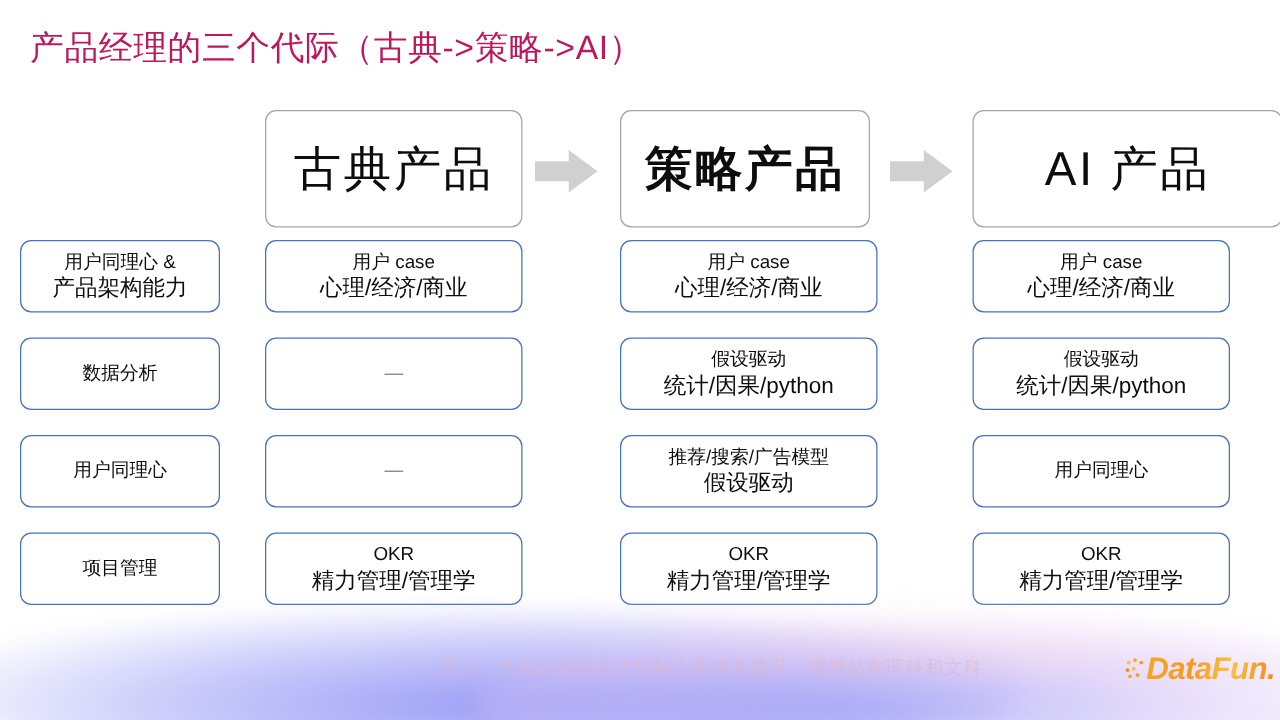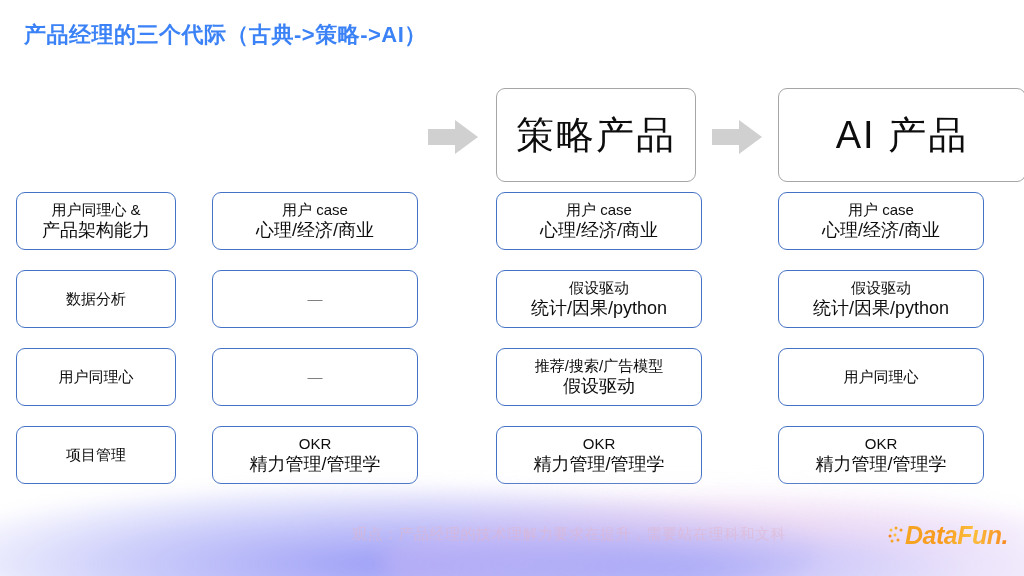--- a/index.html
+++ b/index.html
@@ -13,23 +13,23 @@
     font-family: "Liberation Sans", "DejaVu Sans", sans-serif;
     overflow: hidden;
     position: relative;
   }
 
   
   #slide-title {
     position: absolute;
     left: 24px;
     top: 20px;
-    font-size: 22px;
-    font-weight: bold;
-    color: #3b82f6;
+    font-size: 27px;
+    font-weight: normal;
+    color: #be185d;
     letter-spacing: 0.5px;
     white-space: nowrap;
   }
 
   
   #header-row {
     position: absolute;
     left: 0;
     top: 88px;
     width: 1024px;
@@ -47,21 +47,21 @@
     justify-content: center;
     box-sizing: border-box;
   }
   .gen-header span {
     font-size: 38px;
     color: #0d0d0d;
     letter-spacing: 2px;
     white-space: nowrap;
   }
   #gen-header-0 { left: 212px; width: 206px; }
-  #gen-header-1 { left: 496px; width: 200px; }
+  #gen-header-1 { left: 496px; width: 200px; font-weight: bold; }
   #gen-header-2 { left: 778px; width: 248px; }
 
   .arrow-icon {
     position: absolute;
     top: 32px;
     width: 50px;
     height: 34px;
   }
   #arrow-0 { left: 428px; }
   #arrow-1 { left: 712px; }
@@ -170,21 +170,21 @@
     font-size: 15px;
     color: rgba(225,180,200,0.55);
     white-space: nowrap;
     overflow: hidden;
     letter-spacing: 0.5px;
   }
 
   
   #brand-logo {
     position: absolute;
-    right: 16px;
+    right: 4px;
     bottom: 26px;
     height: 30px;
     display: flex;
     align-items: center;
     margin-top: 32px;
   }
   #brand-logo .logo-dots { width: 16px; height: 22px; margin-right: 1px; }
   #brand-logo .logo-word {
     font-size: 25px;
     font-weight: bold;
@@ -197,20 +197,23 @@
     -webkit-text-fill-color: transparent;
   }
 </style>
 </head>
 <body>
 
 <div id="slide-title">产品经理的三个代际（古典-&gt;策略-&gt;AI）</div>
 
 <div id="header-row">
 
+  <div class="gen-header" id="gen-header-0">
+    <span>古典产品</span>
+  </div>
 
   <div class="arrow-icon" id="arrow-0">
     <svg viewBox="0 0 50 34" width="50" height="34" aria-hidden="true">
       <polygon points="0,9 27,9 27,0 50,17 27,34 27,25 0,25" fill="#d0d0d0"></polygon>
     </svg>
   </div>
 
   <div class="gen-header" id="gen-header-1">
     <span>策略产品</span>
   </div>

